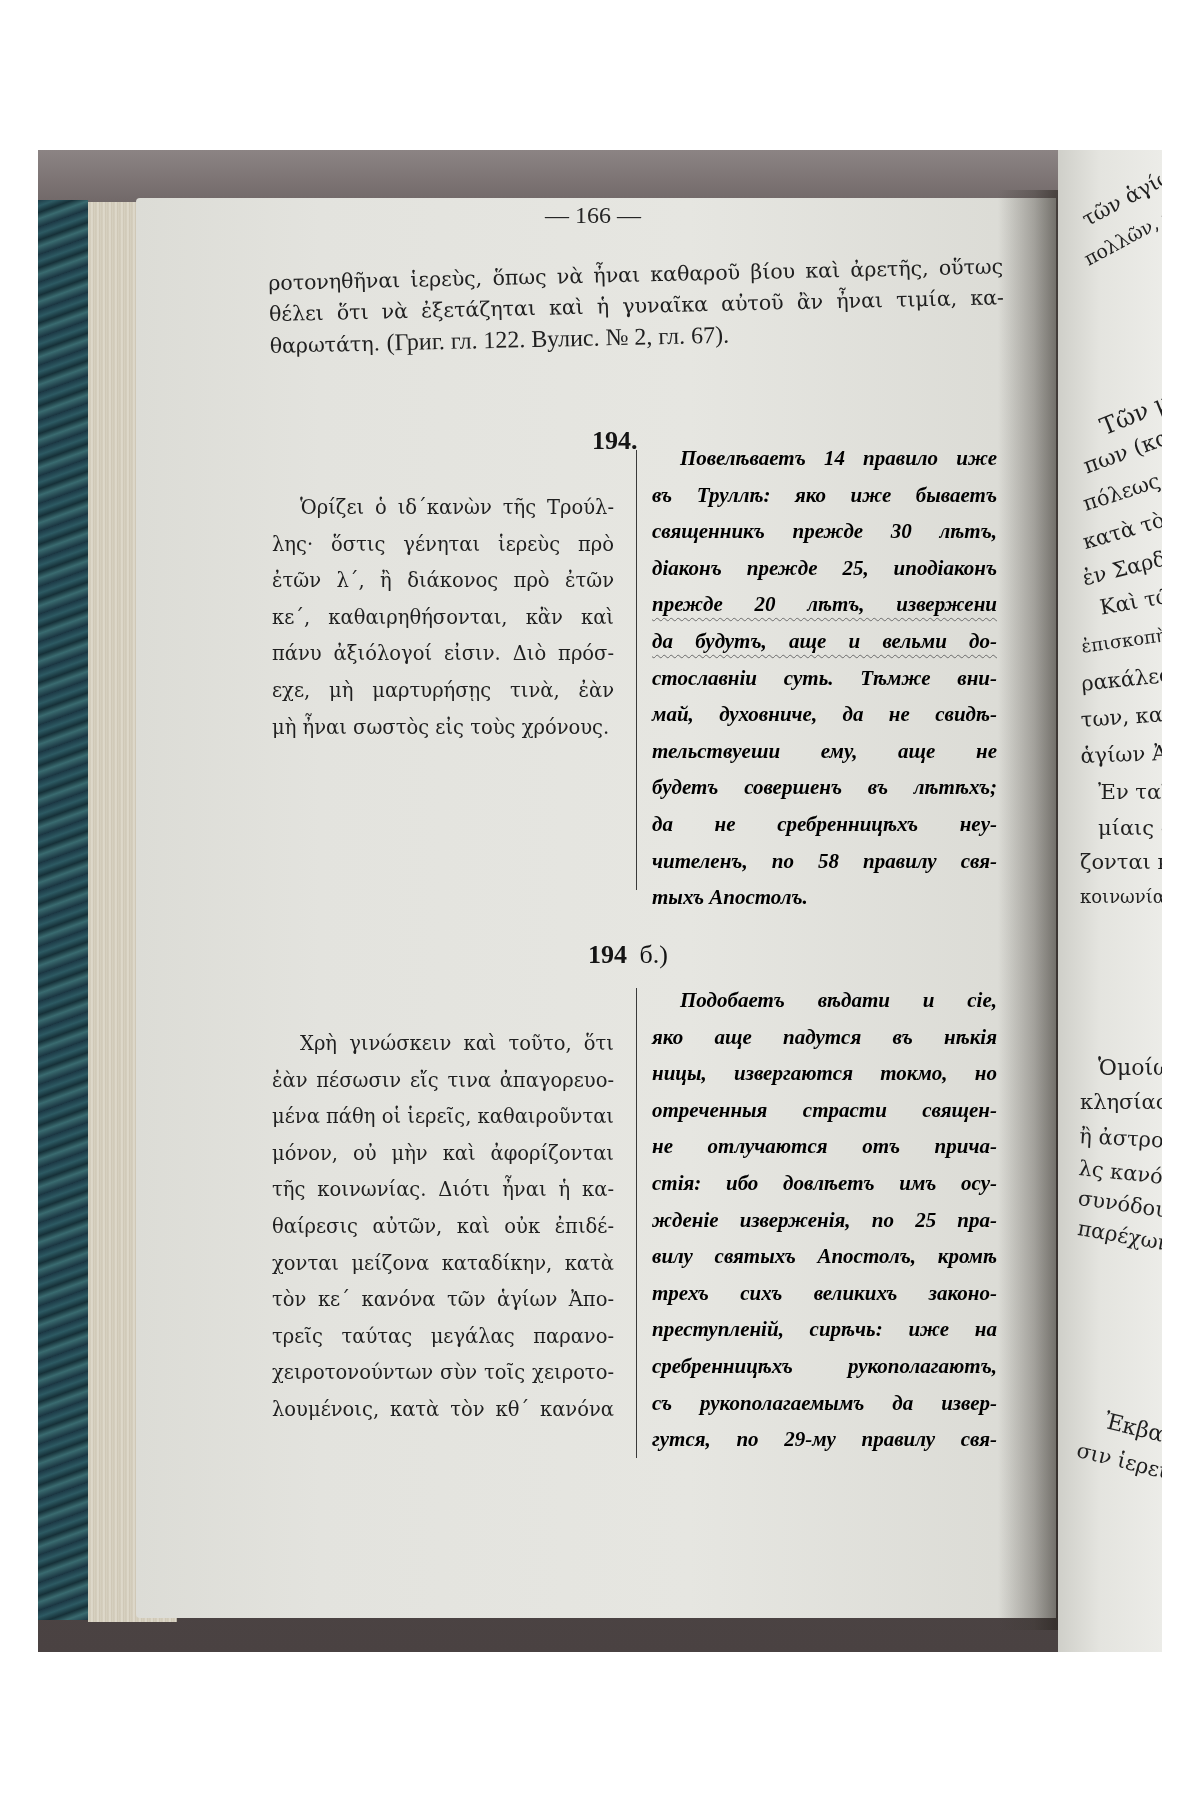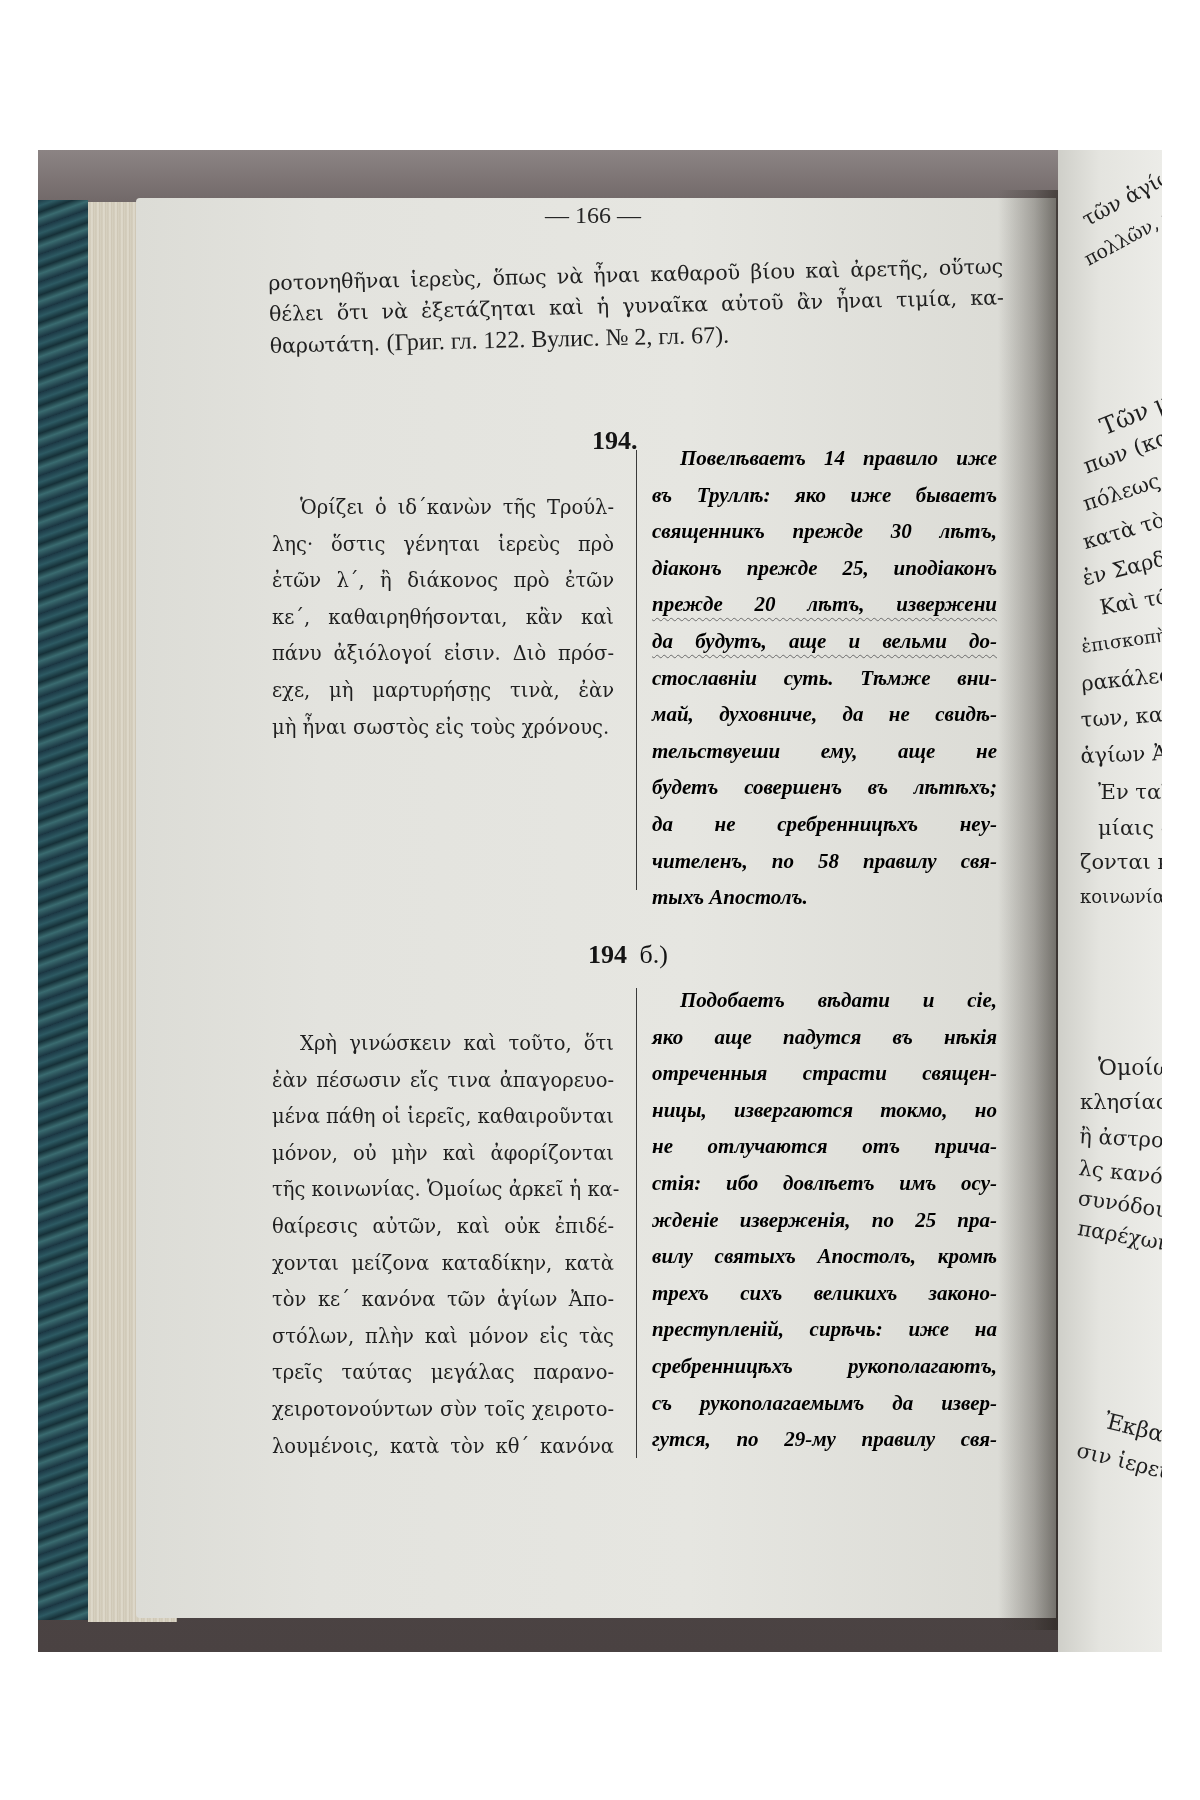--- a/index.html
+++ b/index.html
@@ -152,37 +152,36 @@
 <div class="section-heading" style="left:588px;top:940px;">
   <span>194</span>
   <span style="font-weight:normal;font-size:26px;margin-left:6px;">б.)</span>
 </div>
 
 <div class="col-greek" style="left:272px;top:982px;">
   <span class="line indent">Χρὴ γινώσκειν καὶ τοῦτο, ὅτι</span>
   <span class="line">ἐὰν πέσωσιν εἴς τινα ἀπαγορευο-</span>
   <span class="line">μένα πάθη οἱ ἱερεῖς, καθαιροῦνται</span>
   <span class="line">μόνον, οὐ μὴν καὶ ἀφορίζονται</span>
-  <span class="line">τῆς κοινωνίας. Ὁμοίως ἀρκεῖ ἡ κα-</span>
+  <span class="line">τῆς κοινωνίας. Διότι ἦναι ἡ κα-</span>
   <span class="line">θαίρεσις αὐτῶν, καὶ οὐκ ἐπιδέ-</span>
   <span class="line">χονται μείζονα καταδίκην, κατὰ</span>
   <span class="line">τὸν κε΄ κανόνα τῶν ἁγίων Ἀπο-</span>
-  <span class="line">στόλων, πλὴν καὶ μόνον εἰς τὰς</span>
   <span class="line">τρεῖς ταύτας μεγάλας παρανο-</span>
   <span class="line">χειροτονούντων σὺν τοῖς χειροτο-</span>
   <span class="line">λουμένοις, κατὰ τὸν κθ΄ κανόνα</span>
 </div>
 
 <div class="col-rule" style="left:636px;top:988px;height:470px;"></div>
 
 <div class="col-slav" style="left:652px;top:982px;">
   <span class="line indent">Подобаетъ вѣдати и сіе,</span>
   <span class="line">яко аще падутся въ нѣкія</span>
+  <span class="line">ницы, извергаются токмо, но</span>
   <span class="line">отреченныя страсти священ-</span>
-  <span class="line">ницы, извергаются токмо, но</span>
   <span class="line">не отлучаются отъ прича-</span>
   <span class="line">стія: ибо довлѣетъ имъ осу-</span>
   <span class="line">жденіе изверженія, по 25 пра-</span>
   <span class="line">вилу святыхъ Апостолъ, кромѣ</span>
   <span class="line">трехъ сихъ великихъ законо-</span>
   <span class="line">преступленій, сирѣчь: иже на</span>
   <span class="line">сребренницѣхъ рукополагаютъ,</span>
   <span class="line">съ рукополагаемымъ да извер-</span>
   <span class="line">гутся, по 29-му правилу свя-</span>
 </div>

